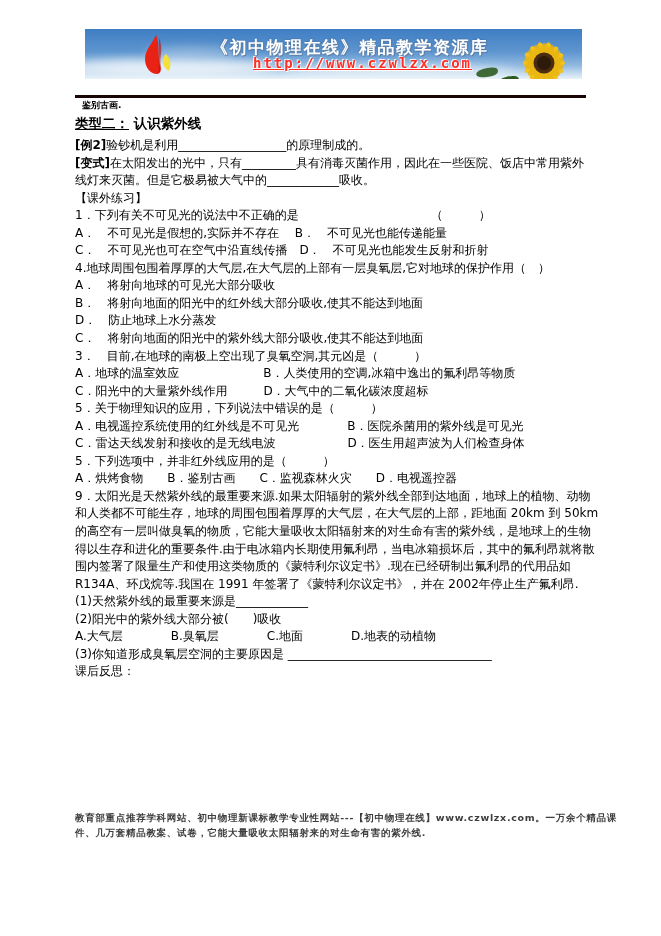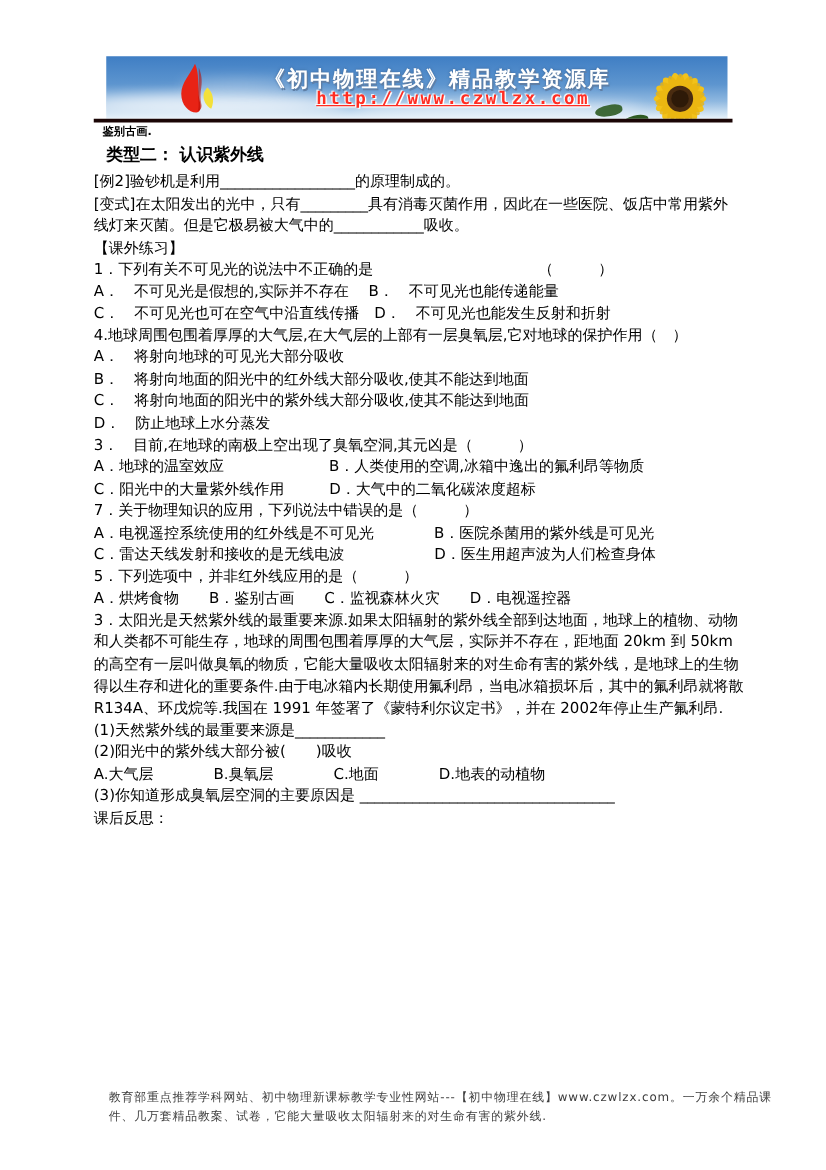--- a/index.html
+++ b/index.html
@@ -1,20 +1,20 @@
 <!DOCTYPE html>
 <html><head>
 <meta charset="utf-8">
 <style>
   html,body{margin:0;padding:0;}
   body{background:#fff;}
   .page{position:relative;width:661px;height:936px;background:#ffffff;overflow:hidden;
         font-family:"DejaVu Sans",sans-serif;color:#000;}
   
-  .banner{position:absolute;left:85px;top:45px;width:497px;height:50px;overflow:hidden;
+  .banner{position:absolute;left:85px;top:29px;width:497px;height:50px;overflow:hidden;
           background:linear-gradient(180deg,#3f7ec4 0%,#5d95cf 45%,#8fb8e0 72%,#cfe2f2 92%,#e8f2fa 100%);}
   .cloud{position:absolute;background:#ffffff;border-radius:50%;filter:blur(5px);}
   .cloud.c1{left:-20px;top:30px;width:210px;height:16px;opacity:.75;}
   .cloud.c2{left:200px;top:36px;width:230px;height:12px;opacity:.55;}
   .cloud.c3{left:60px;top:18px;width:90px;height:10px;opacity:.35;}
   .banner-title{position:absolute;left:126px;top:7px;font-size:17px;font-weight:bold;
                 color:#ffffff;letter-spacing:1.5px;white-space:pre;
                 text-shadow:1px 1px 0 #5f7fa6,0 0 2px rgba(40,70,110,.6);}
   .banner-url{position:absolute;left:168px;top:26px;font-family:"DejaVu Sans Mono",monospace;
               font-size:14px;font-weight:bold;color:#ff2d23;letter-spacing:2px;white-space:pre;
@@ -23,26 +23,26 @@
   .sunflower{position:absolute;right:2px;bottom:-8px;}
   .bush{position:absolute;right:84px;bottom:2px;width:22px;height:9px;background:#2e5b22;
         border-radius:60% 40% 50% 50%;transform:rotate(-8deg);opacity:.9;}
   
   .rule{position:absolute;left:75px;top:95px;width:511px;height:3px;background:#1a0505;}
   
   .fragment{position:absolute;left:82px;top:99px;font-size:9px;font-weight:bold;white-space:pre;}
   
   .content{position:absolute;left:75px;top:115px;width:514px;}
   .heading{height:22px;font-size:13.5px;font-weight:bold;white-space:pre;}
-  .heading .hl{margin-left:10px;}
+  .heading .hl{text-decoration:underline;}
   .line{height:17.55px;font-size:12px;line-height:17.55px;white-space:pre;overflow:visible;}
-  .bold{font-weight:normal;}
+  .bold{font-weight:bold;}
   
-  .footer{position:absolute;left:75px;top:871px;width:514px;font-size:9.5px;font-weight:normal;
-          color:#3d3d3d;letter-spacing:.7px;margin-left:12px;}
+  .footer{position:absolute;left:75px;top:810px;width:514px;font-size:9.5px;font-weight:bold;
+          color:#3d3d3d;letter-spacing:.7px;}
   .footer .fline{height:15px;line-height:15px;white-space:pre;}
 </style>
 </head>
 <body>
 
 <div class="page">
 
   <div class="banner">
     <div class="cloud c1"></div>
     <div class="cloud c2"></div>
@@ -102,34 +102,35 @@
 
     <div class="line">【课外练习】</div>
 
     <div>
         <div class="line">1．下列有关不可见光的说法中不正确的是　　　　　　　　　　　（　　　）</div>
         <div class="line">A．　不可见光是假想的,实际并不存在　 B．　不可见光也能传递能量</div>
         <div class="line">C．　不可见光也可在空气中沿直线传播　D．　不可见光也能发生反射和折射</div>
         <div class="line">4.地球周围包围着厚厚的大气层,在大气层的上部有一层臭氧层,它对地球的保护作用（　）</div>
         <div class="line">A．　将射向地球的可见光大部分吸收</div>
         <div class="line">B．　将射向地面的阳光中的红外线大部分吸收,使其不能达到地面</div>
+        <div class="line">D．　防止地球上水分蒸发</div>
         <div class="line">C．　将射向地面的阳光中的紫外线大部分吸收,使其不能达到地面</div>
-        <div class="line">D．　防止地球上水分蒸发</div>
         <div class="line">3．　目前,在地球的南极上空出现了臭氧空洞,其元凶是（　　　）</div>
         <div class="line">A．地球的温室效应　　　　　　　B．人类使用的空调,冰箱中逸出的氟利昂等物质</div>
         <div class="line">C．阳光中的大量紫外线作用　　　D．大气中的二氧化碳浓度超标</div>
-        <div class="line">7．关于物理知识的应用，下列说法中错误的是（　　　）</div>
+        <div class="line">5．关于物理知识的应用，下列说法中错误的是（　　　）</div>
         <div class="line">A．电视遥控系统使用的红外线是不可见光　　　　B．医院杀菌用的紫外线是可见光</div>
         <div class="line">C．雷达天线发射和接收的是无线电波　　　　　　D．医生用超声波为人们检查身体</div>
         <div class="line">5．下列选项中，并非红外线应用的是（　　　）</div>
         <div class="line">A．烘烤食物　　B．鉴别古画　　C．监视森林火灾　　D．电视遥控器</div>
-        <div class="line">3．太阳光是天然紫外线的最重要来源.如果太阳辐射的紫外线全部到达地面，地球上的植物、动物</div>
-        <div class="line">和人类都不可能生存，地球的周围包围着厚厚的大气层，实际并不存在，距地面 20km 到 50km</div>
+        <div class="line">9．太阳光是天然紫外线的最重要来源.如果太阳辐射的紫外线全部到达地面，地球上的植物、动物</div>
+        <div class="line">和人类都不可能生存，地球的周围包围着厚厚的大气层，在大气层的上部，距地面 20km 到 50km</div>
         <div class="line">的高空有一层叫做臭氧的物质，它能大量吸收太阳辐射来的对生命有害的紫外线，是地球上的生物</div>
         <div class="line">得以生存和进化的重要条件.由于电冰箱内长期使用氟利昂，当电冰箱损坏后，其中的氟利昂就将散</div>
+        <div class="line">围内签署了限量生产和使用这类物质的《蒙特利尔议定书》.现在已经研制出氟利昂的代用品如</div>
         <div class="line">R134A、环戊烷等.我国在 1991 年签署了《蒙特利尔议定书》，并在 2002年停止生产氟利昂.</div>
         <div class="line">(1)天然紫外线的最重要来源是____________</div>
         <div class="line">(2)阳光中的紫外线大部分被(　　)吸收</div>
         <div class="line">A.大气层　　　　B.臭氧层　　　　C.地面　　　　D.地表的动植物</div>
         <div class="line">(3)你知道形成臭氧层空洞的主要原因是 __________________________________</div>
         <div class="line">课后反思：</div>
       </div>
 
   </div>
 

